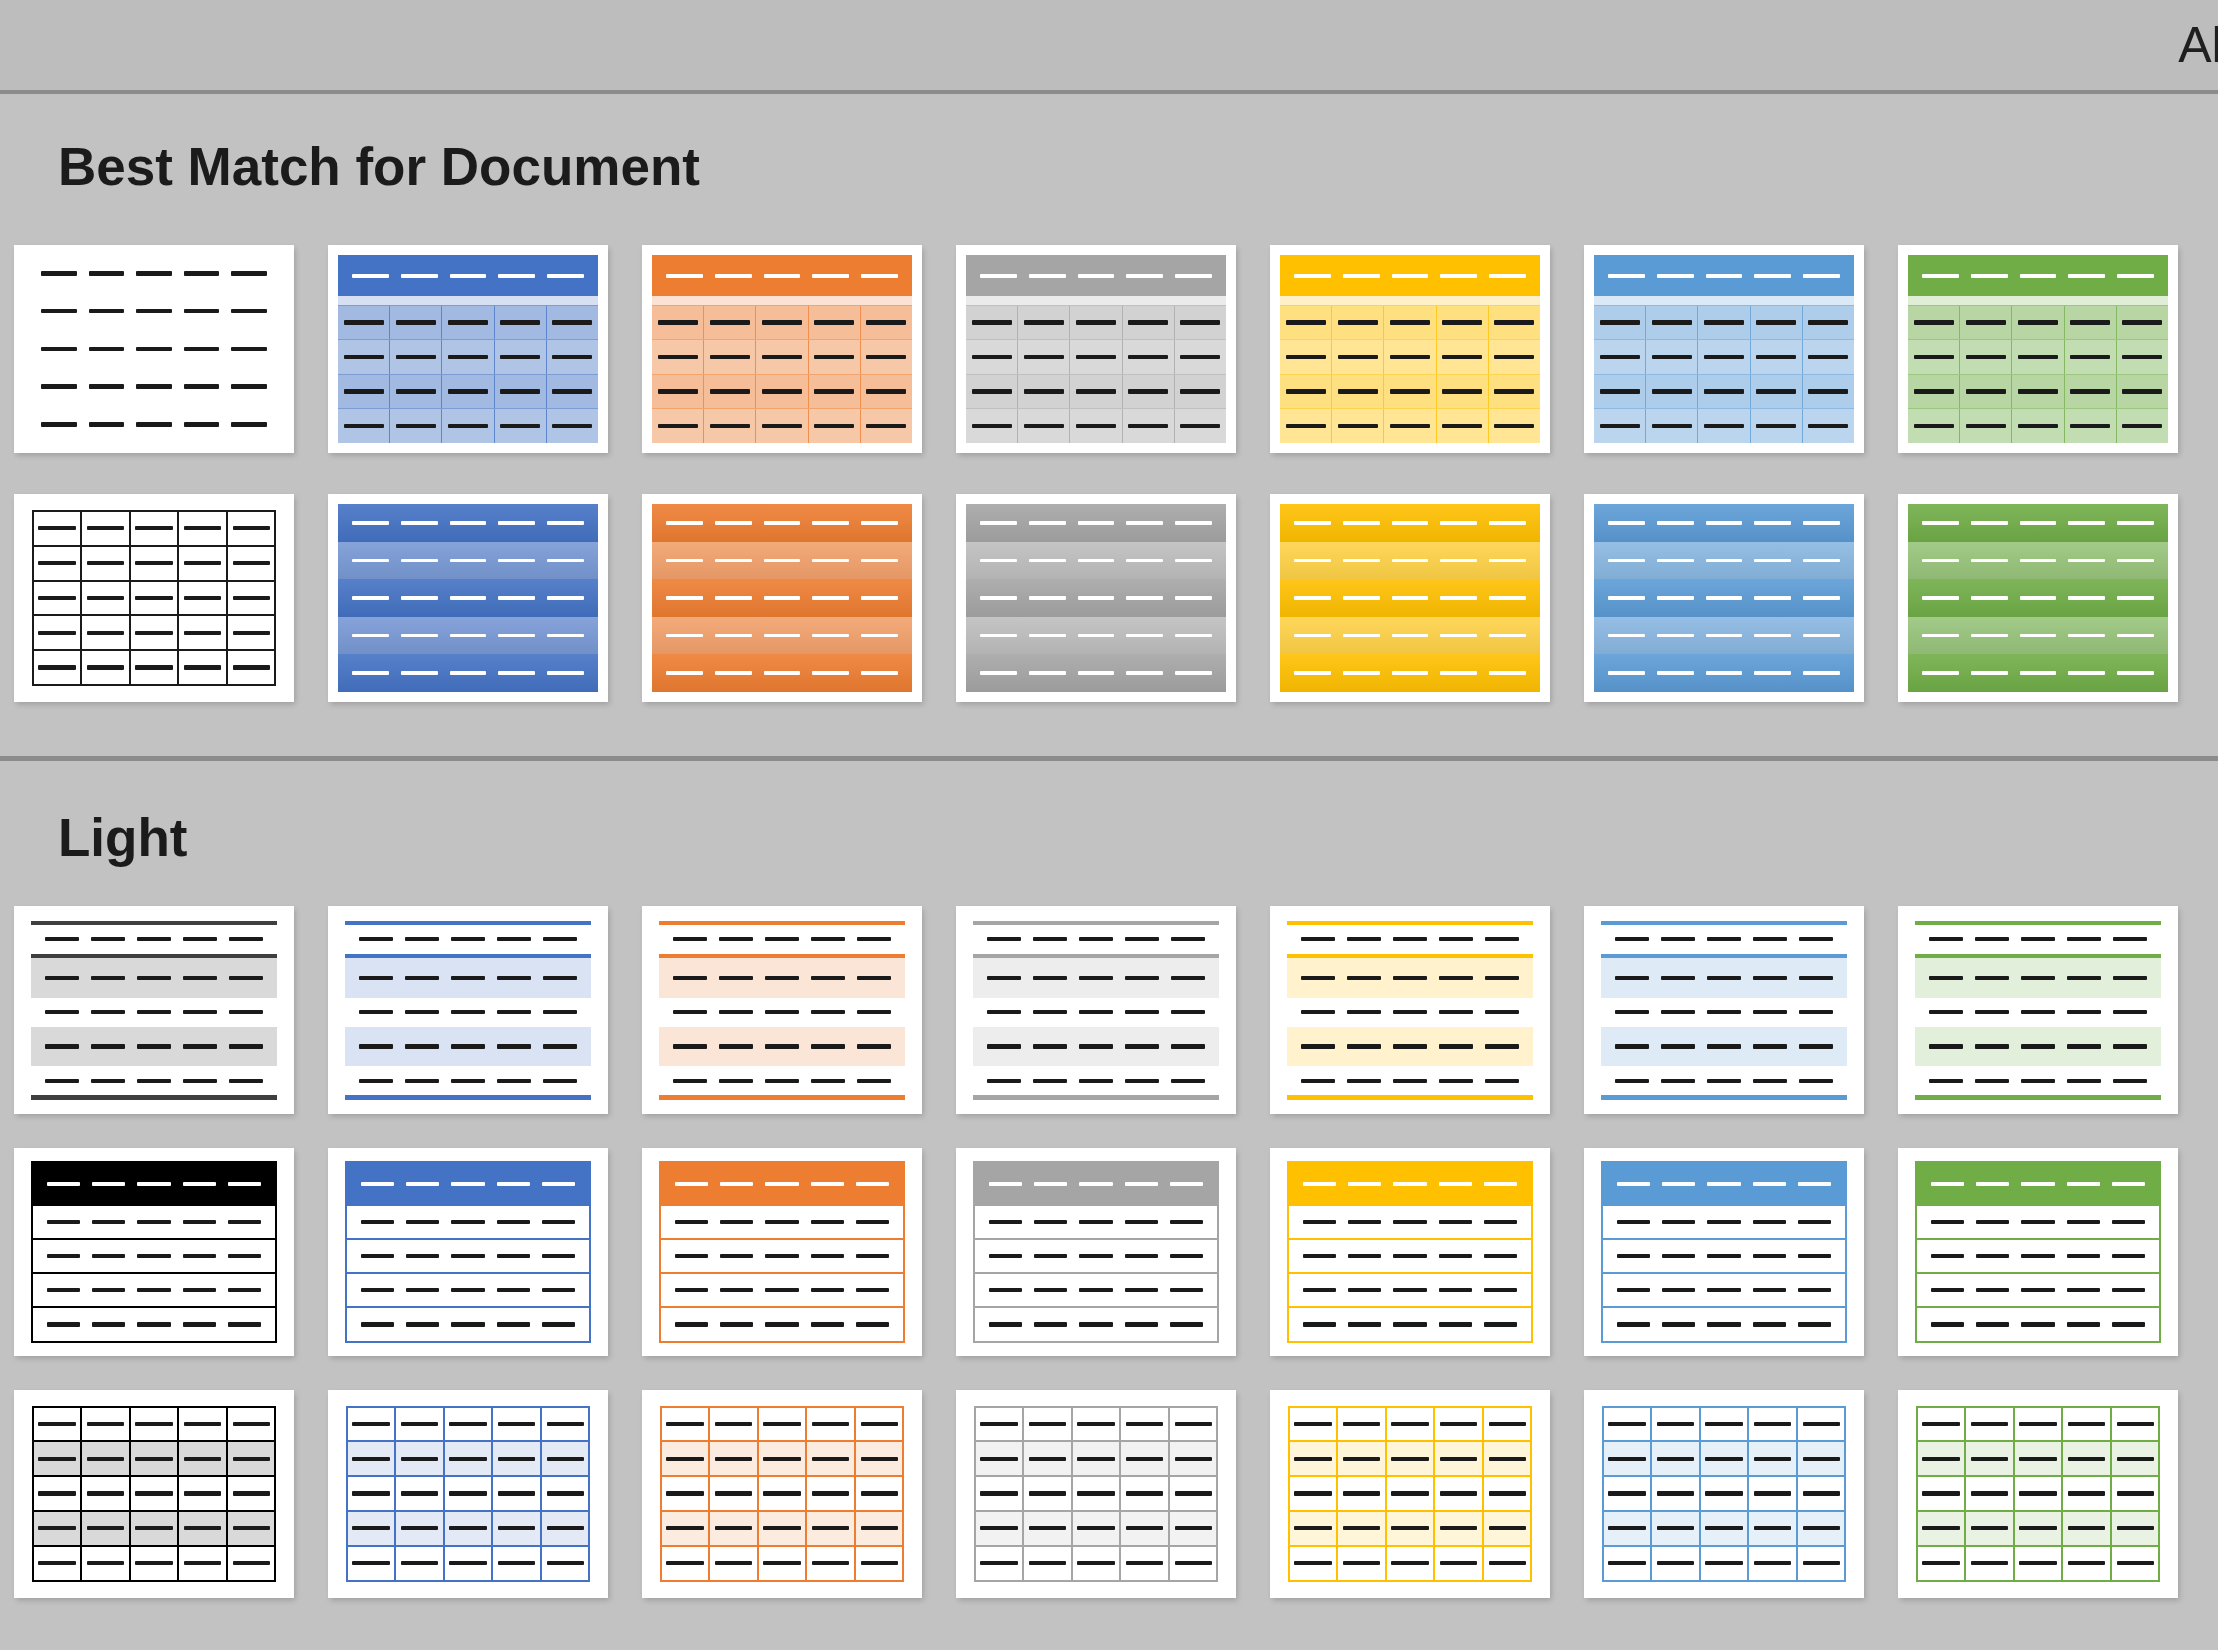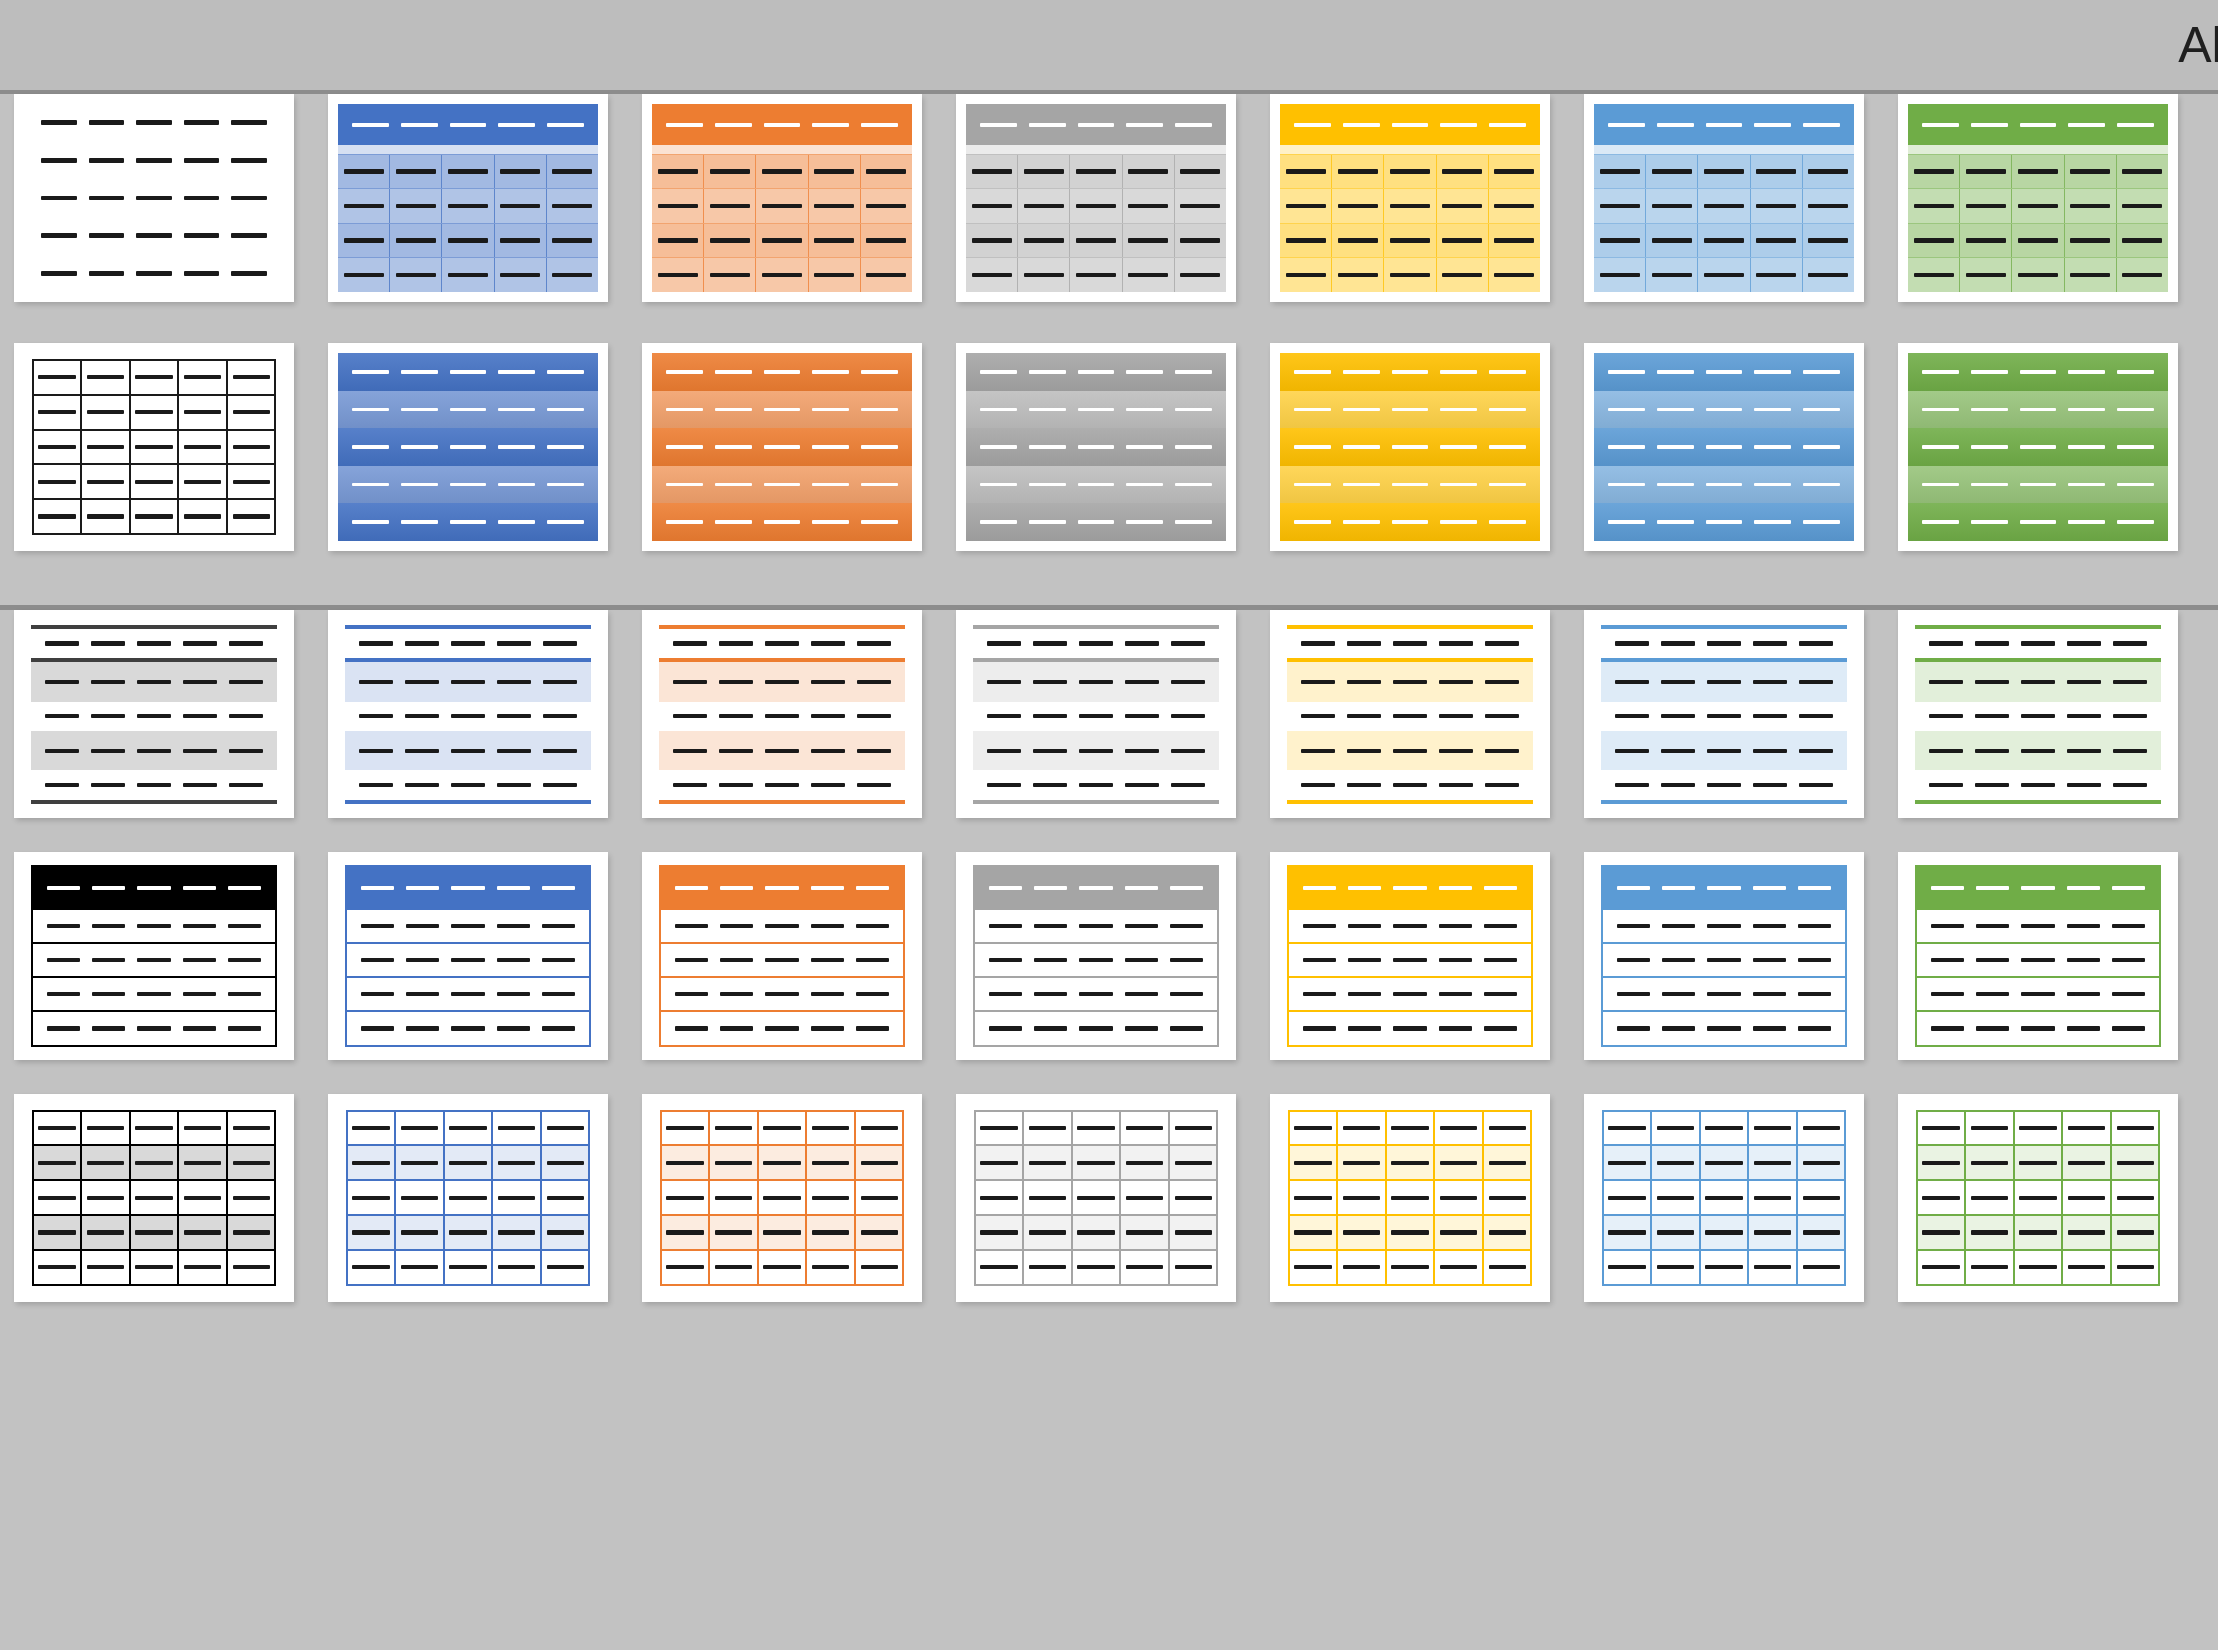--- a/index.html
+++ b/index.html
@@ -81,20 +81,21 @@
   .ll-row .dash{height:4.2px;}
 </style>
 </head>
 <body>
 
 <div class="topbar">
   <span class="toplabel">Al</span>
 </div>
 
 <div class="section sec1">
+  <h2>Best Match for Document</h2>
   <div class="rows">
       <div class="tile-row">
         <div class="tile">
           <div class="t-plain">
             <div class="drow">
               <span class="dash" style="background: rgb(26, 26, 26); height: 4.7px;"></span>
               <span class="dash" style="background: rgb(26, 26, 26); height: 4.7px;"></span>
               <span class="dash" style="background: rgb(26, 26, 26); height: 4.7px;"></span>
               <span class="dash" style="background: rgb(26, 26, 26); height: 4.7px;"></span>
               <span class="dash" style="background: rgb(26, 26, 26); height: 4.7px;"></span>
@@ -1008,20 +1009,21 @@
             </div>
           </div>
         </div>
       </div>
     </div>
 </div>
 
 <div class="divider"></div>
 
 <div class="section sec2">
+  <h2>Light</h2>
   <div class="rows">
       <div class="tile-row">
         <div class="tile">
           <div class="t-lshade">
             <div class="ls-rule" style="background: rgb(63, 63, 63);"></div>
             <div class="ls-row">
               <div class="drow">
                 <span class="dash" style="background: rgb(26, 26, 26); height: 4.2px;"></span>
                 <span class="dash" style="background: rgb(26, 26, 26); height: 4.2px;"></span>
                 <span class="dash" style="background: rgb(26, 26, 26); height: 4.2px;"></span>

